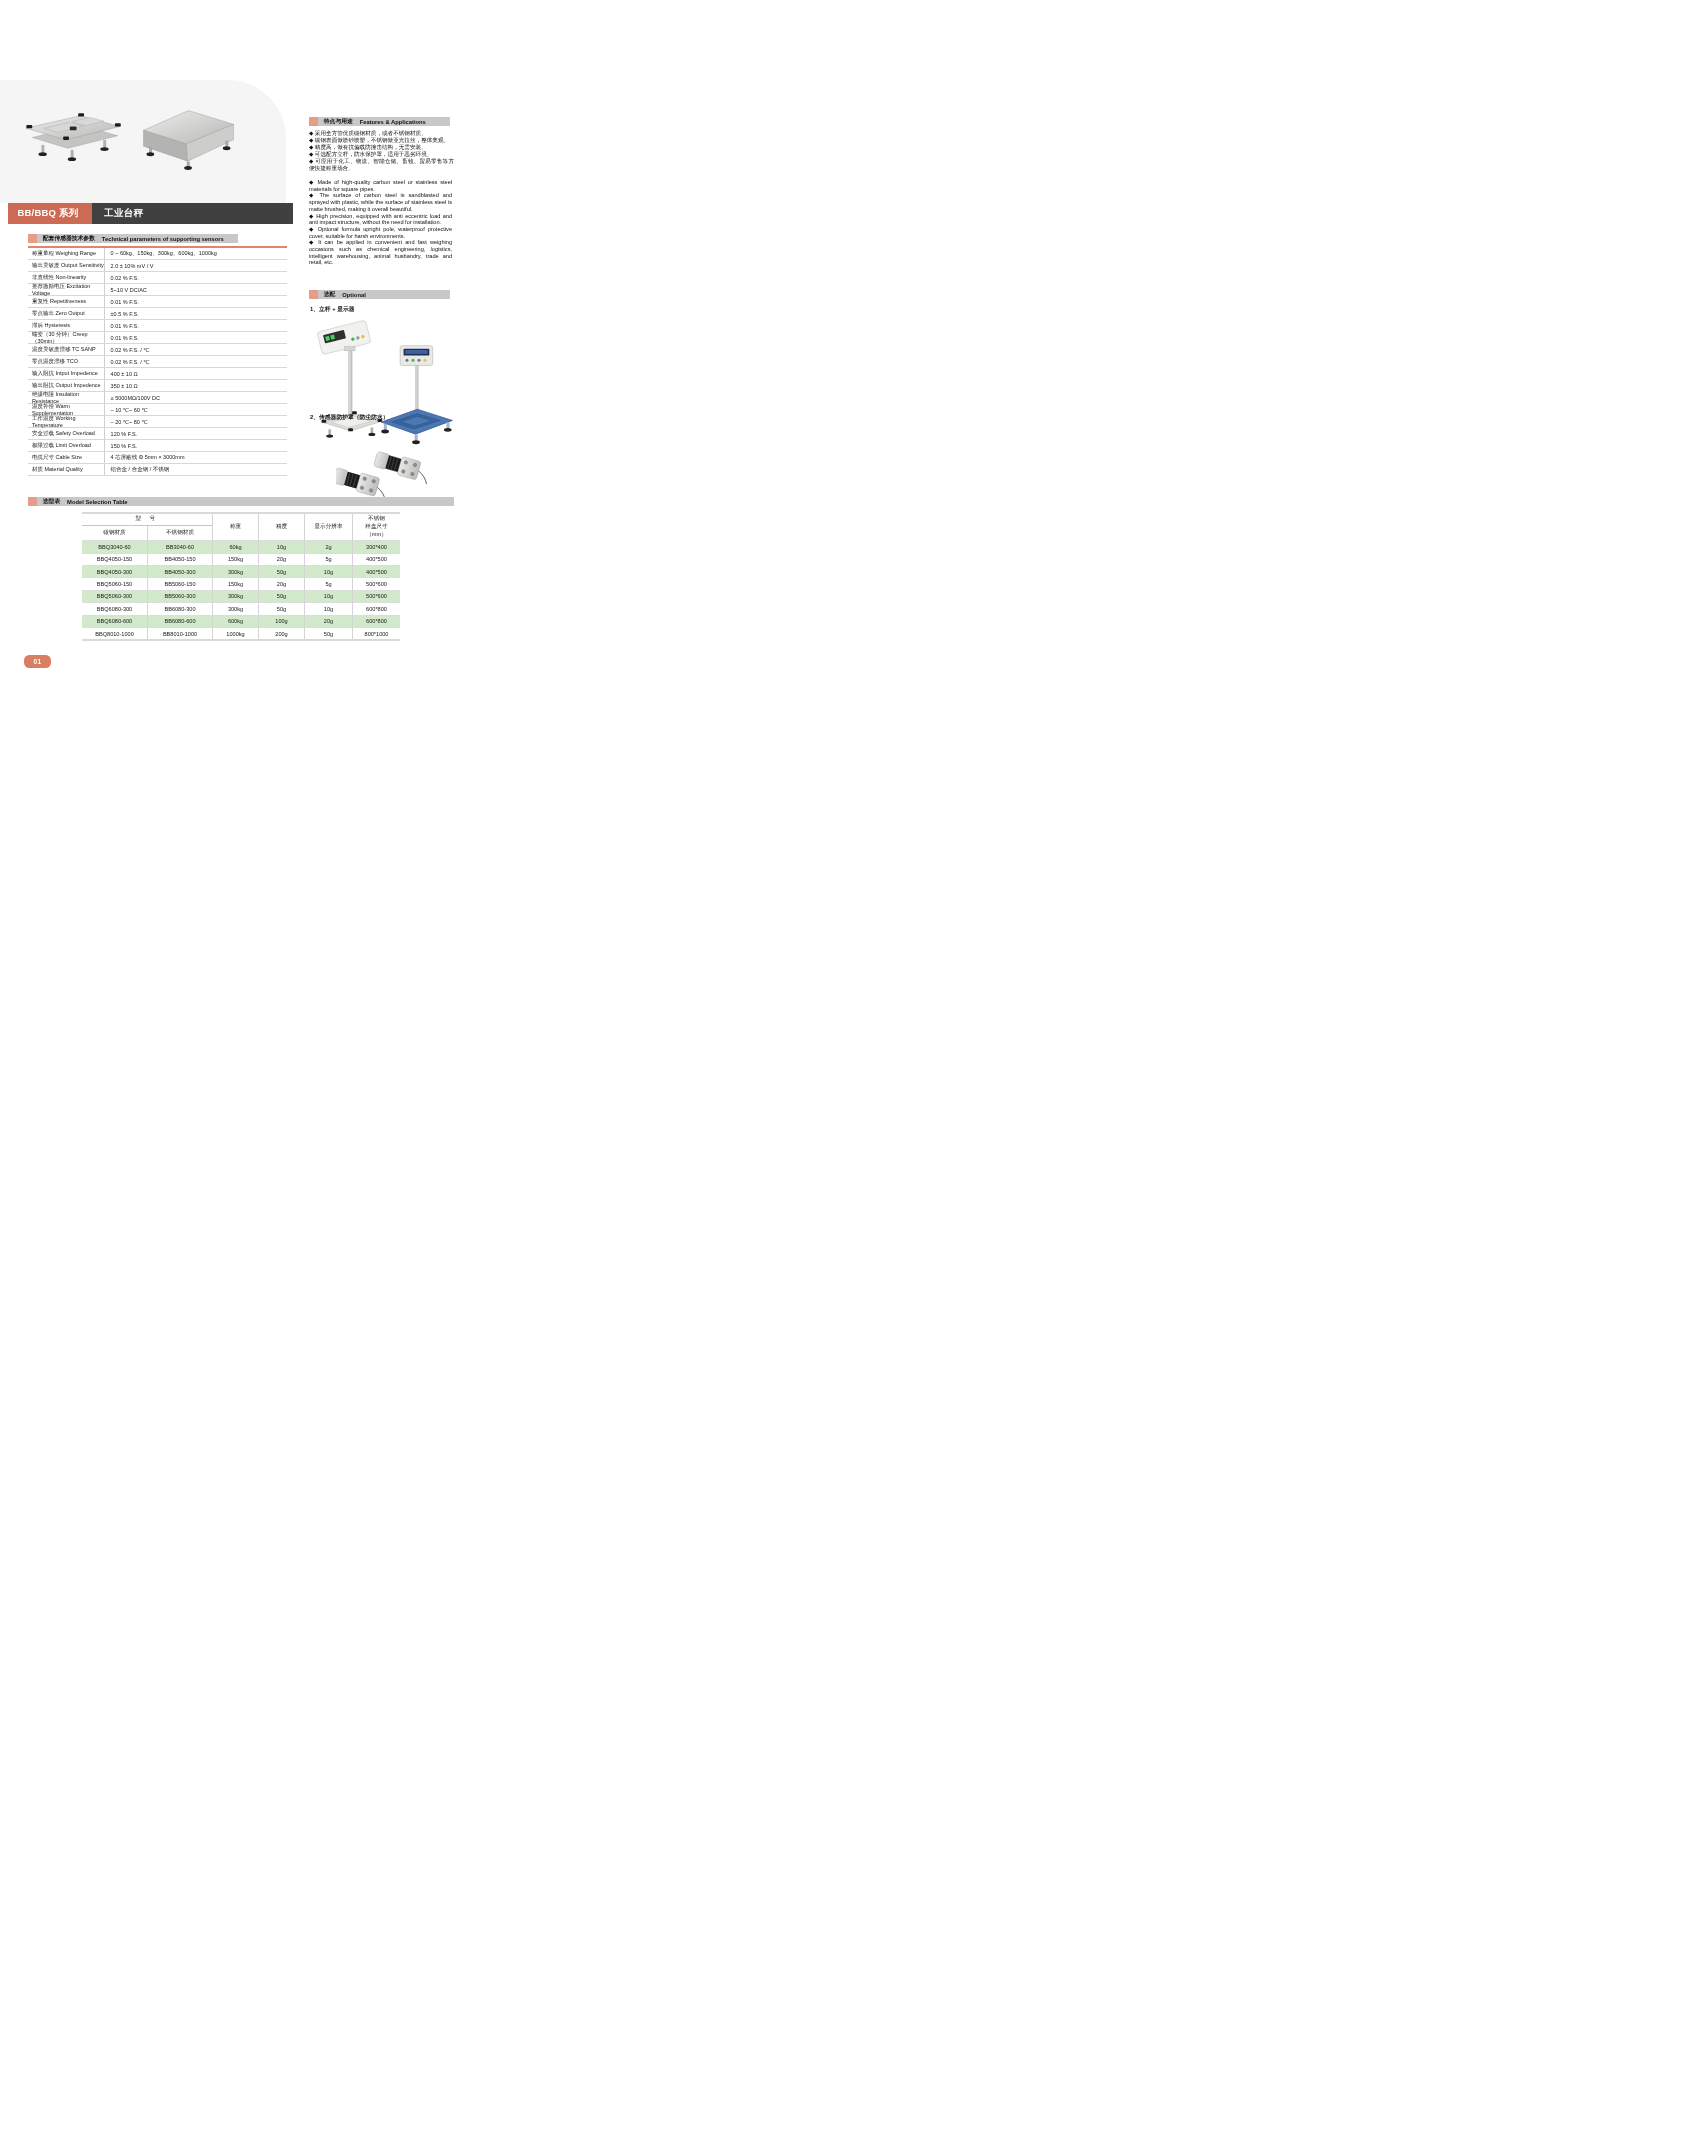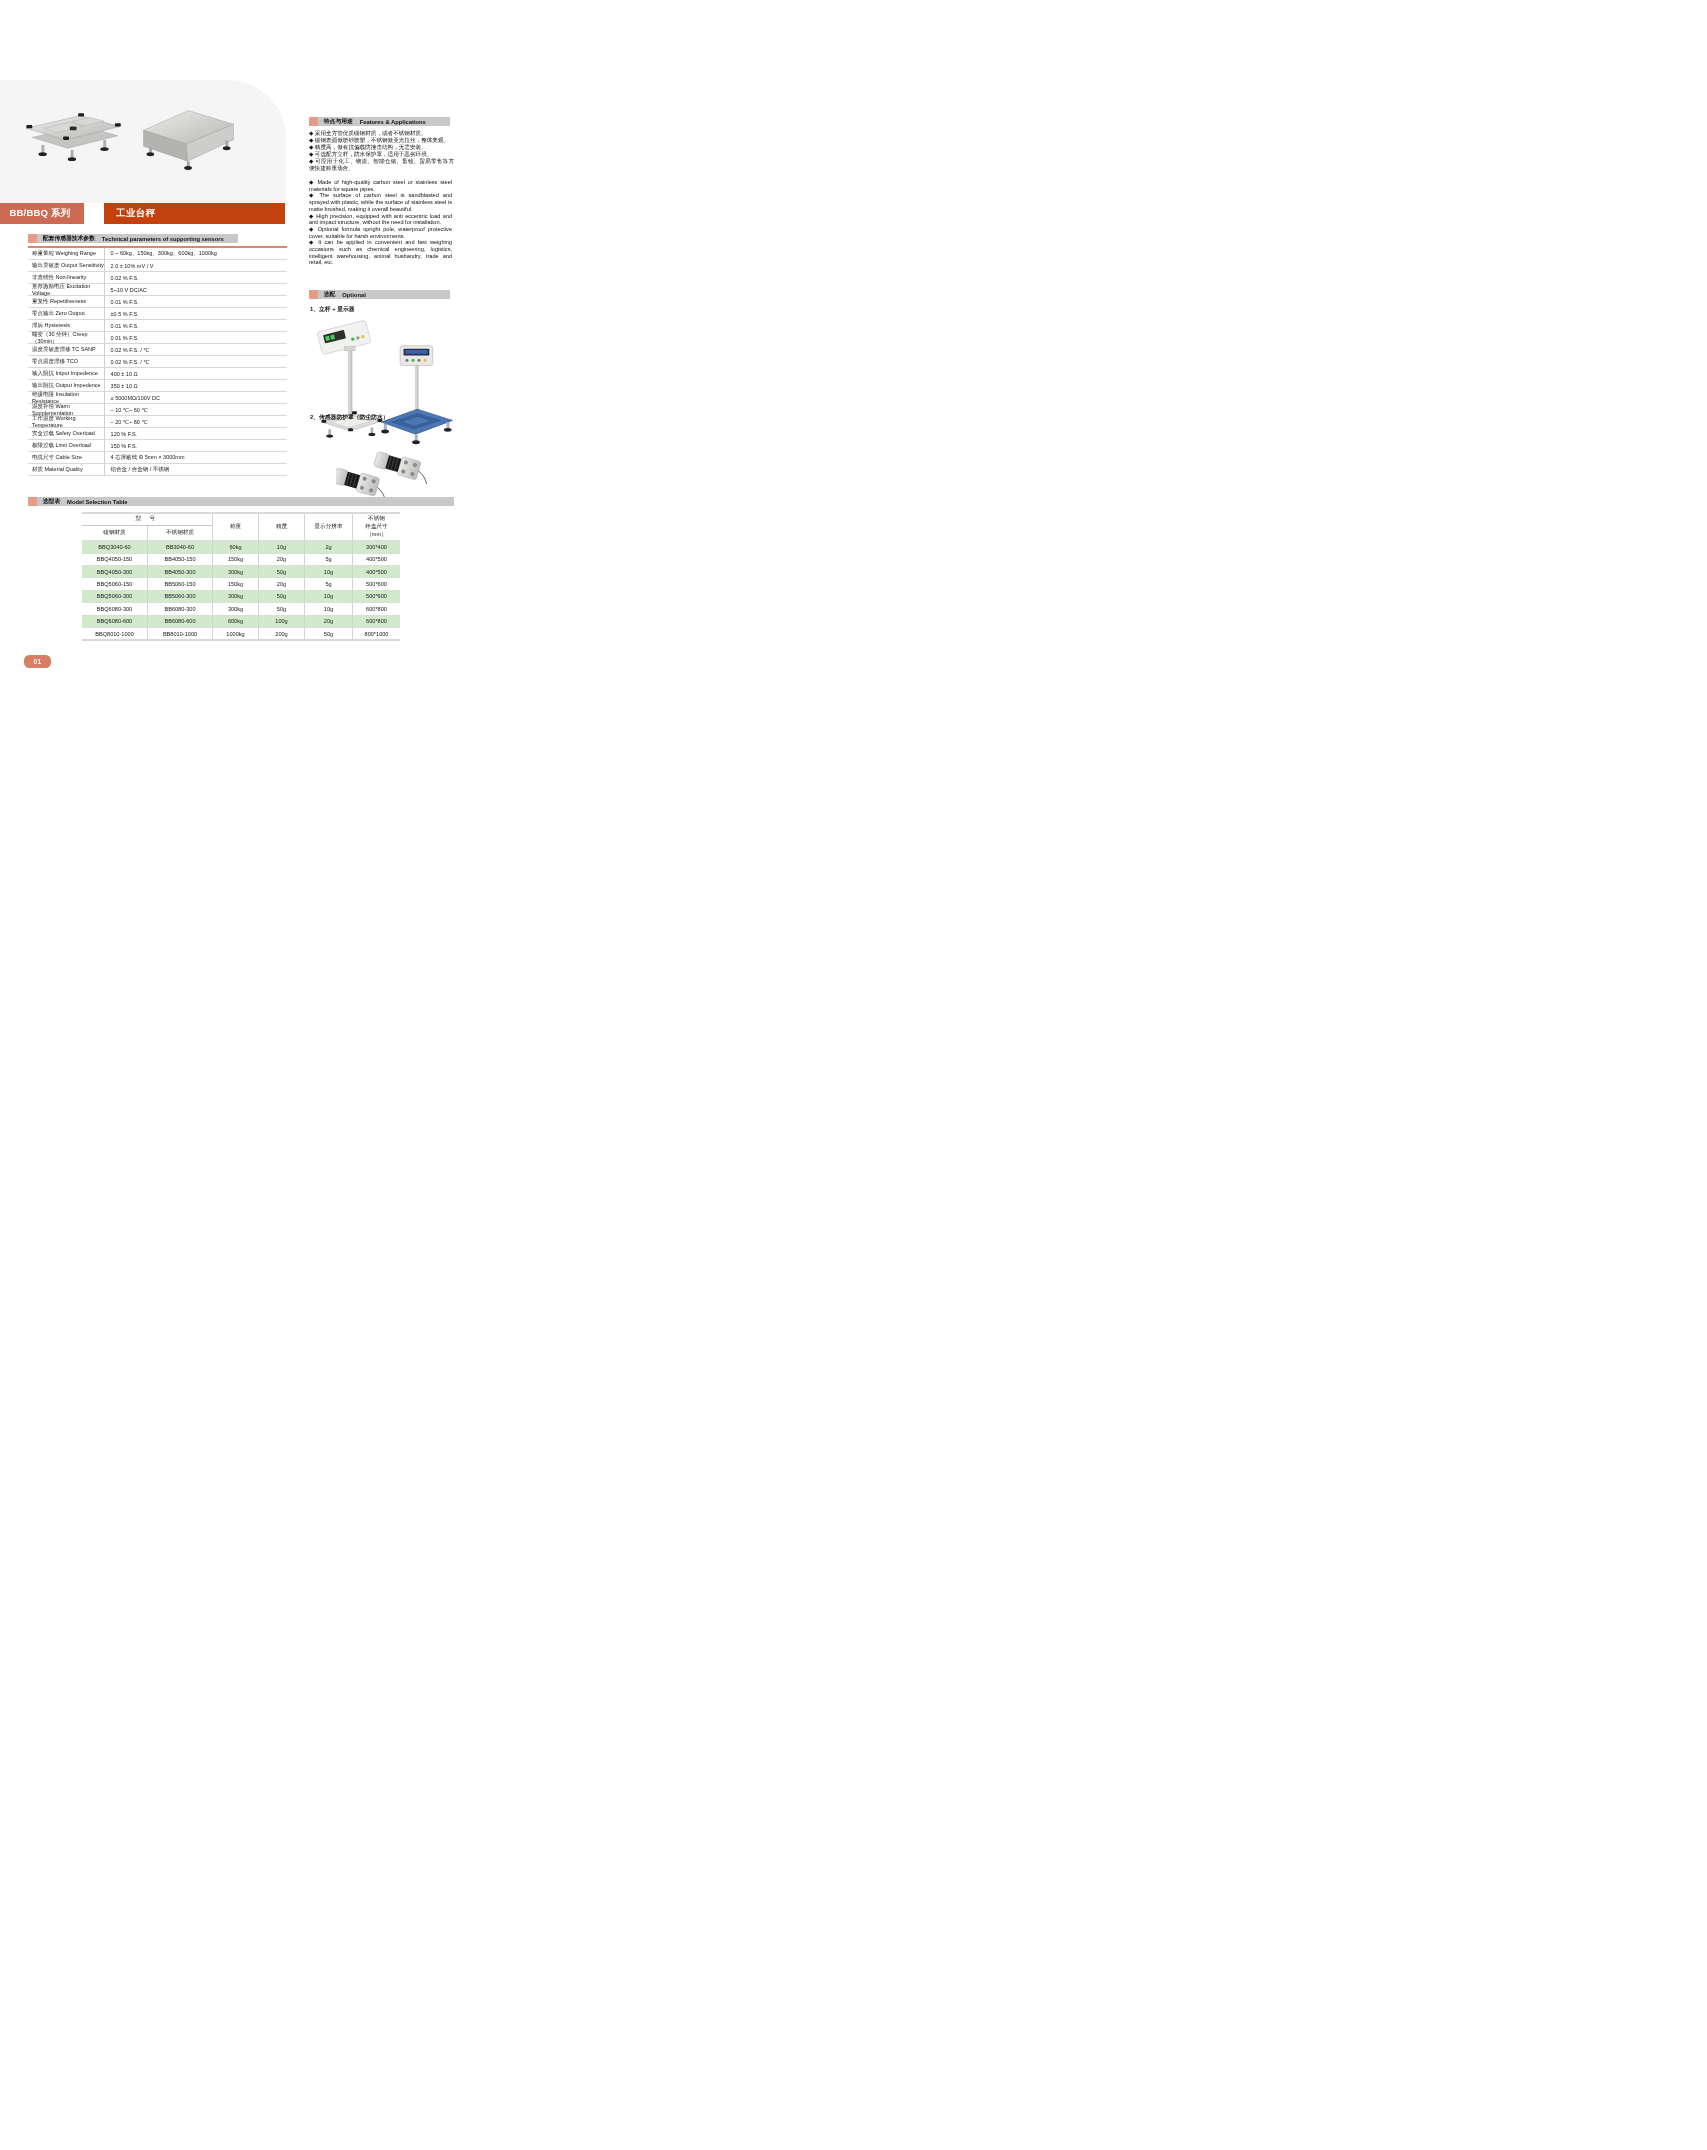--- a/index.html
+++ b/index.html
@@ -5,25 +5,25 @@
   * { margin:0; padding:0; box-sizing:border-box; }
   body { background:#ffffff; font-family:"Liberation Sans","DejaVu Sans",sans-serif; }
   .page { position:relative; width:483px; height:683px; background:#ffffff; overflow:hidden; color:#1a1a1a; }
 
   
   .panel { position:absolute; left:0; top:80px; width:286px; height:123px;
            background:#f5f5f6; border-top-right-radius:58px; }
   .photo { position:absolute; }
 
   
-  .titlebar { position:absolute; left:0; top:203px; width:285px; height:28px; display:flex; }
+  .titlebar { position:absolute; left:8px; top:203px; width:285px; height:28px; display:flex; }
   .title-dark { width:84px; height:20.6px; background:#cd6a53; color:#fff; font-size:9.5px; font-weight:bold;
                 display:flex; align-items:center; padding-left:9.5px; letter-spacing:0.2px; }
-  .title-light { flex:1; height:20.6px; background:#c2410c; color:#fff; font-size:9.5px; font-weight:bold;
-                 display:flex; align-items:center; padding-left:12px; letter-spacing:0.4px;margin-left:20px; }
+  .title-light { flex:1; height:20.6px; background:#404040; color:#fff; font-size:9.5px; font-weight:bold;
+                 display:flex; align-items:center; padding-left:12px; letter-spacing:0.4px; }
 
   
   .hdr { position:absolute; display:flex; height:9.2px; }
   .hdr-block { width:9.2px; height:9.2px; background:#e69c87; flex:none; }
   .hdr-bar { background:#c8c8c8; height:9.2px; display:flex; align-items:center; padding-left:5.6px; gap:6.9px; }
   .hdr-zh { font-size:5.8px; font-weight:bold; color:#111; }
   .hdr-en { font-size:5.8px; font-weight:bold; color:#111; }
 
   
   .techtable { position:absolute; left:28px; top:246px; width:259px; }

